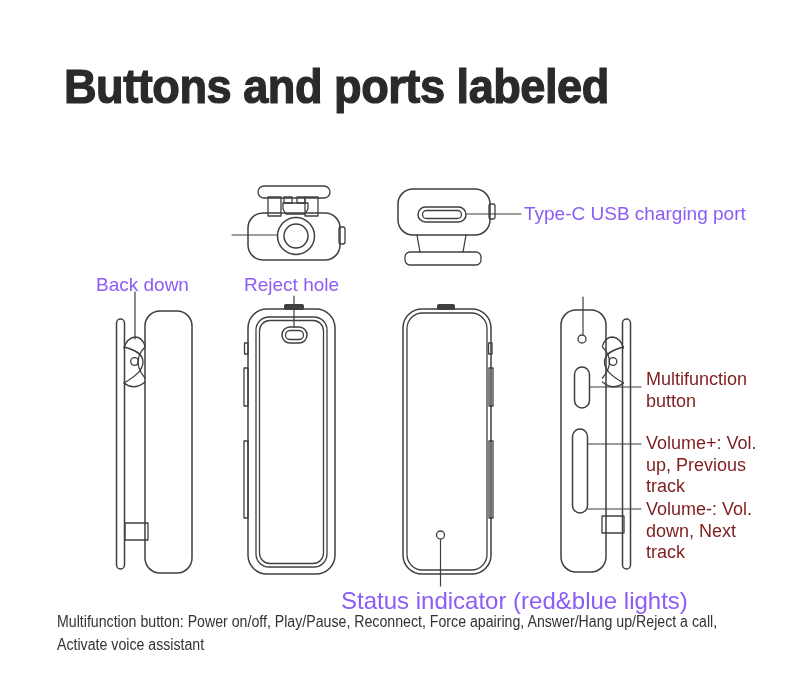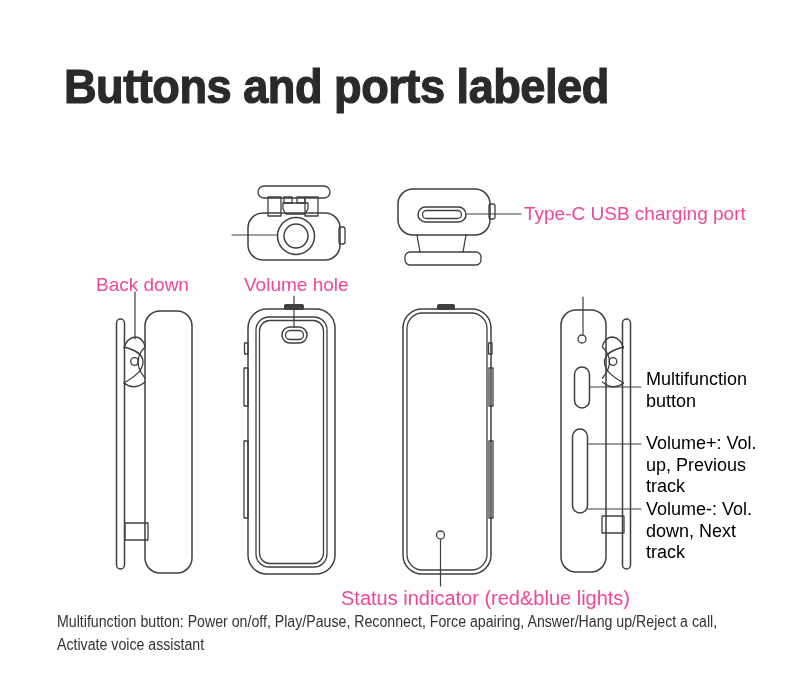--- a/index.html
+++ b/index.html
@@ -2,23 +2,23 @@
 <html><head>
 <meta charset="utf-8">
 <style>
   html,body{margin:0;padding:0;background:#ffffff;}
   .page{position:relative;width:800px;height:689px;background:#ffffff;overflow:hidden;
         font-family:"Liberation Sans","DejaVu Sans",sans-serif;color:#333;margin-top:26px;}
   .abs{position:absolute;}
   .title{left:64px;top:33px;font-size:48px;font-weight:bold;color:#2a2a2a;
          letter-spacing:-0.5px;white-space:nowrap;transform:scaleX(0.94);transform-origin:left top;
          -webkit-text-stroke:1.2px #2a2a2a;}
-  .lbl{font-size:19px;color:#ec4899;white-space:nowrap;line-height:1.15;}
-  .lbl-wrap{font-size:18px;color:#000000;line-height:21.5px;white-space:normal;}
-  .status-lbl{font-size:20px;}
+  .lbl{font-size:19px;color:#8b5cf6;white-space:nowrap;line-height:1.15;}
+  .lbl-wrap{font-size:18px;color:#7f1d1d;line-height:21.5px;white-space:normal;}
+  .status-lbl{font-size:24px;}
   .footnote{left:57px;top:585px;width:760px;font-size:16px;line-height:22.5px;color:#333;
             transform:scaleX(0.885);transform-origin:left top;white-space:nowrap;}
   svg{position:absolute;left:0;top:0;}
   .stroke{fill:none;stroke:#3f3f3f;stroke-width:1.5;stroke-linecap:round;stroke-linejoin:round;}
   .thin{stroke-width:1.3;}
   .leader{fill:none;stroke:#3f3f3f;stroke-width:1.2;stroke-linecap:round;}
   .filled{fill:#3f3f3f;stroke:none;}
 </style>
 </head>
 <body>
@@ -113,21 +113,21 @@
     </g>
   </svg>
 
   <div class="abs title">Buttons and ports labeled</div>
 
 
   <div class="abs lbl" style="left:524px;top:177px;">Type-C USB charging port</div>
 
   <div class="abs lbl" style="left:96px;top:248px;">Back down</div>
 
-  <div class="abs lbl" style="left:244px;top:248px;">Volume hole</div>
+  <div class="abs lbl" style="left:244px;top:248px;">Reject hole</div>
 
 
   <div class="abs lbl-wrap" style="left:646px;top:343px;width:108px;">Multifunction button</div>
 
   <div class="abs lbl-wrap" style="left:646px;top:407px;width:116px;">Volume+: Vol. up, Previous track</div>
 
   <div class="abs lbl-wrap" style="left:646px;top:473px;width:116px;">Volume-: Vol. down, Next track</div>
 
   <div class="abs lbl status-lbl" style="left:341px;top:561px;">Status indicator (red&amp;blue lights)</div>
 

